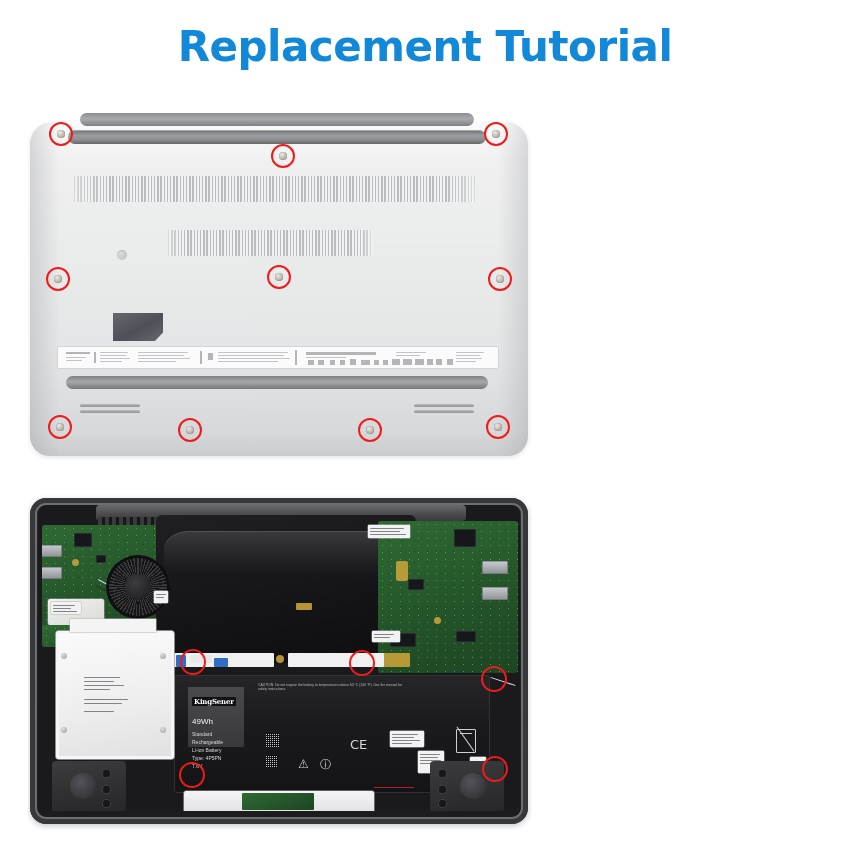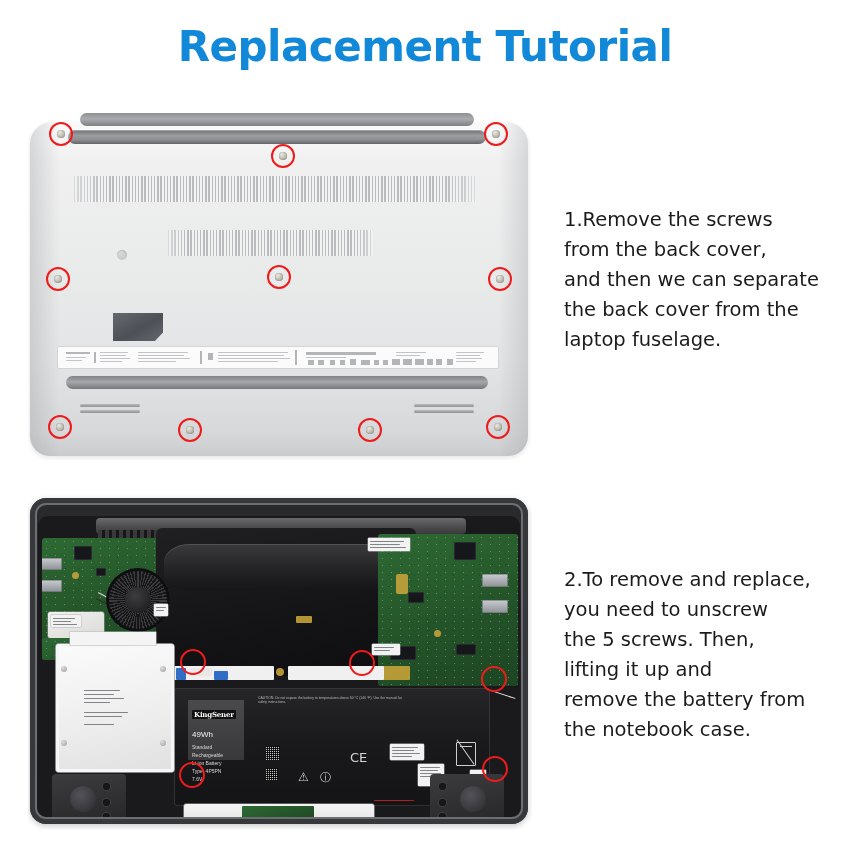--- a/index.html
+++ b/index.html
@@ -105,21 +105,21 @@
     position:absolute;left:2px;top:6px;width:498px;height:326px;border-radius:16px;
     background:linear-gradient(180deg,#2b2b2d 0%,#212123 40%,#1c1c1e 100%);
     box-shadow:0 2px 6px rgba(0,0,0,.22);overflow:hidden;
   }
   .chassis-rim{
     position:absolute;inset:0;border-radius:16px;
     box-shadow:inset 0 0 0 5px #37383b, inset 0 0 0 7px #6c6e72;
     pointer-events:none;
   }
   .inner-tray{
-    position:absolute;left:8px;top:18px;width:482px;height:308px;border-radius:10px;
+    position:absolute;left:8px;top:5px;width:482px;height:308px;border-radius:10px;
     background:#1a1a1c;overflow:hidden;
   }
   .hingebar2{
     position:absolute;left:58px;top:2px;width:370px;height:16px;border-radius:4px;
     background:linear-gradient(180deg,#6a6a6c,#4a4a4d 60%,#3a3a3c);
   }
   .heatsink{
     position:absolute;left:60px;top:14px;width:300px;height:20px;border-radius:3px;
     background:repeating-linear-gradient(90deg,#3a3a3c 0 4px,#17171a 4px 7px);
   }
@@ -311,25 +311,20 @@
     <div class="screw" style="left:158px;top:318px;"></div>
     <div class="ring" style="left: 150px; top: 310px; width: 24px; height: 24px; border-color: rgb(239, 27, 27);"></div>
 
     <div class="screw" style="left:338px;top:318px;"></div>
     <div class="ring" style="left: 330px; top: 310px; width: 24px; height: 24px; border-color: rgb(239, 27, 27);"></div>
 
     <div class="screw" style="left:466px;top:315px;"></div>
     <div class="ring" style="left: 458px; top: 307px; width: 24px; height: 24px; border-color: rgb(239, 27, 27);"></div>
   </div>
 
-  <div class="instr" id="instr-1">1.Remove the screws
-from the back cover,
-and then we can separate
-the back cover from the
-laptop fuselage.</div>
 
   <div class="photo" id="photo-internals">
     <div class="chassis">
       <div class="inner-tray">
 
         <div class="hingebar2"></div>
         <div class="heatsink"></div>
 
         <div class="pcb" id="pcb-left">
           <div class="pcb-dots"></div>
@@ -481,20 +476,14 @@
       <div class="chassis-rim"></div>
     </div>
 
     <div class="ring" style="left: 152px; top: 157px; width: 26px; height: 26px; border-color: rgb(239, 27, 27);"></div>
     <div class="ring" style="left: 321px; top: 158px; width: 26px; height: 26px; border-color: rgb(239, 27, 27);"></div>
     <div class="ring" style="left: 453px; top: 174px; width: 26px; height: 26px; border-color: rgb(239, 27, 27);"></div>
     <div class="ring" style="left: 454px; top: 264px; width: 26px; height: 26px; border-color: rgb(239, 27, 27);"></div>
     <div class="ring" style="left: 151px; top: 270px; width: 26px; height: 26px; border-color: rgb(239, 27, 27);"></div>
   </div>
 
-  <div class="instr" id="instr-2">2.To remove and replace,
-you need to unscrew
-the 5 screws. Then,
-lifting it up and
-remove the battery from
-the notebook case.</div>
 
 </div>
 
 </body></html>

